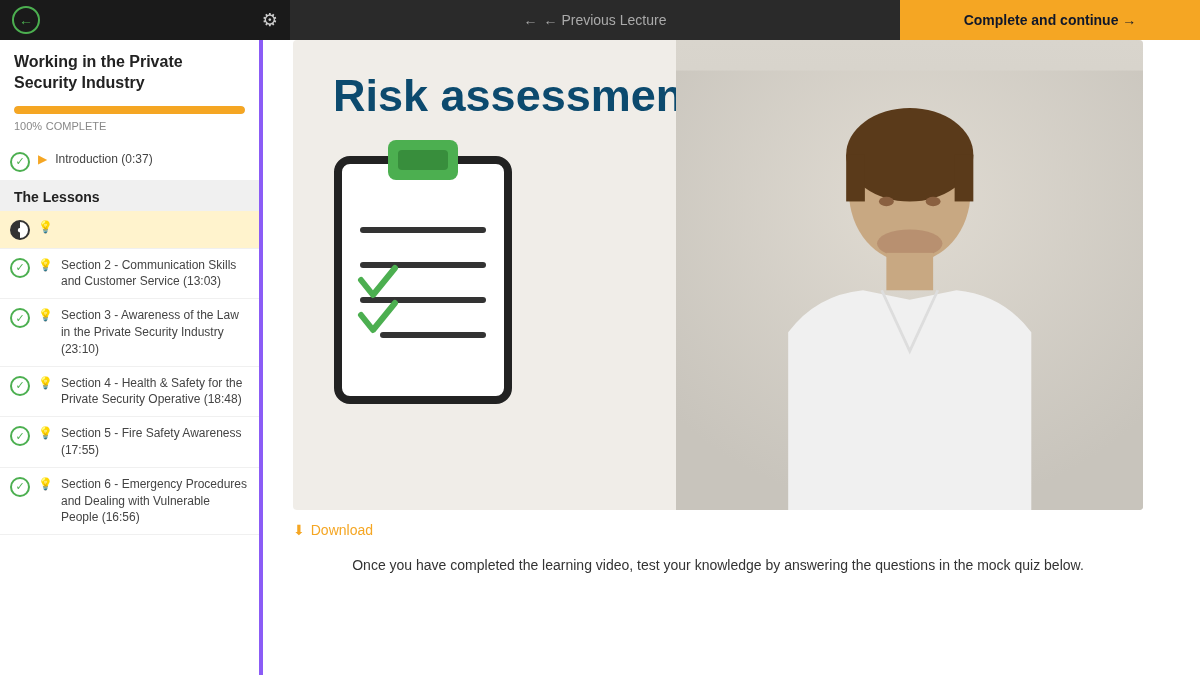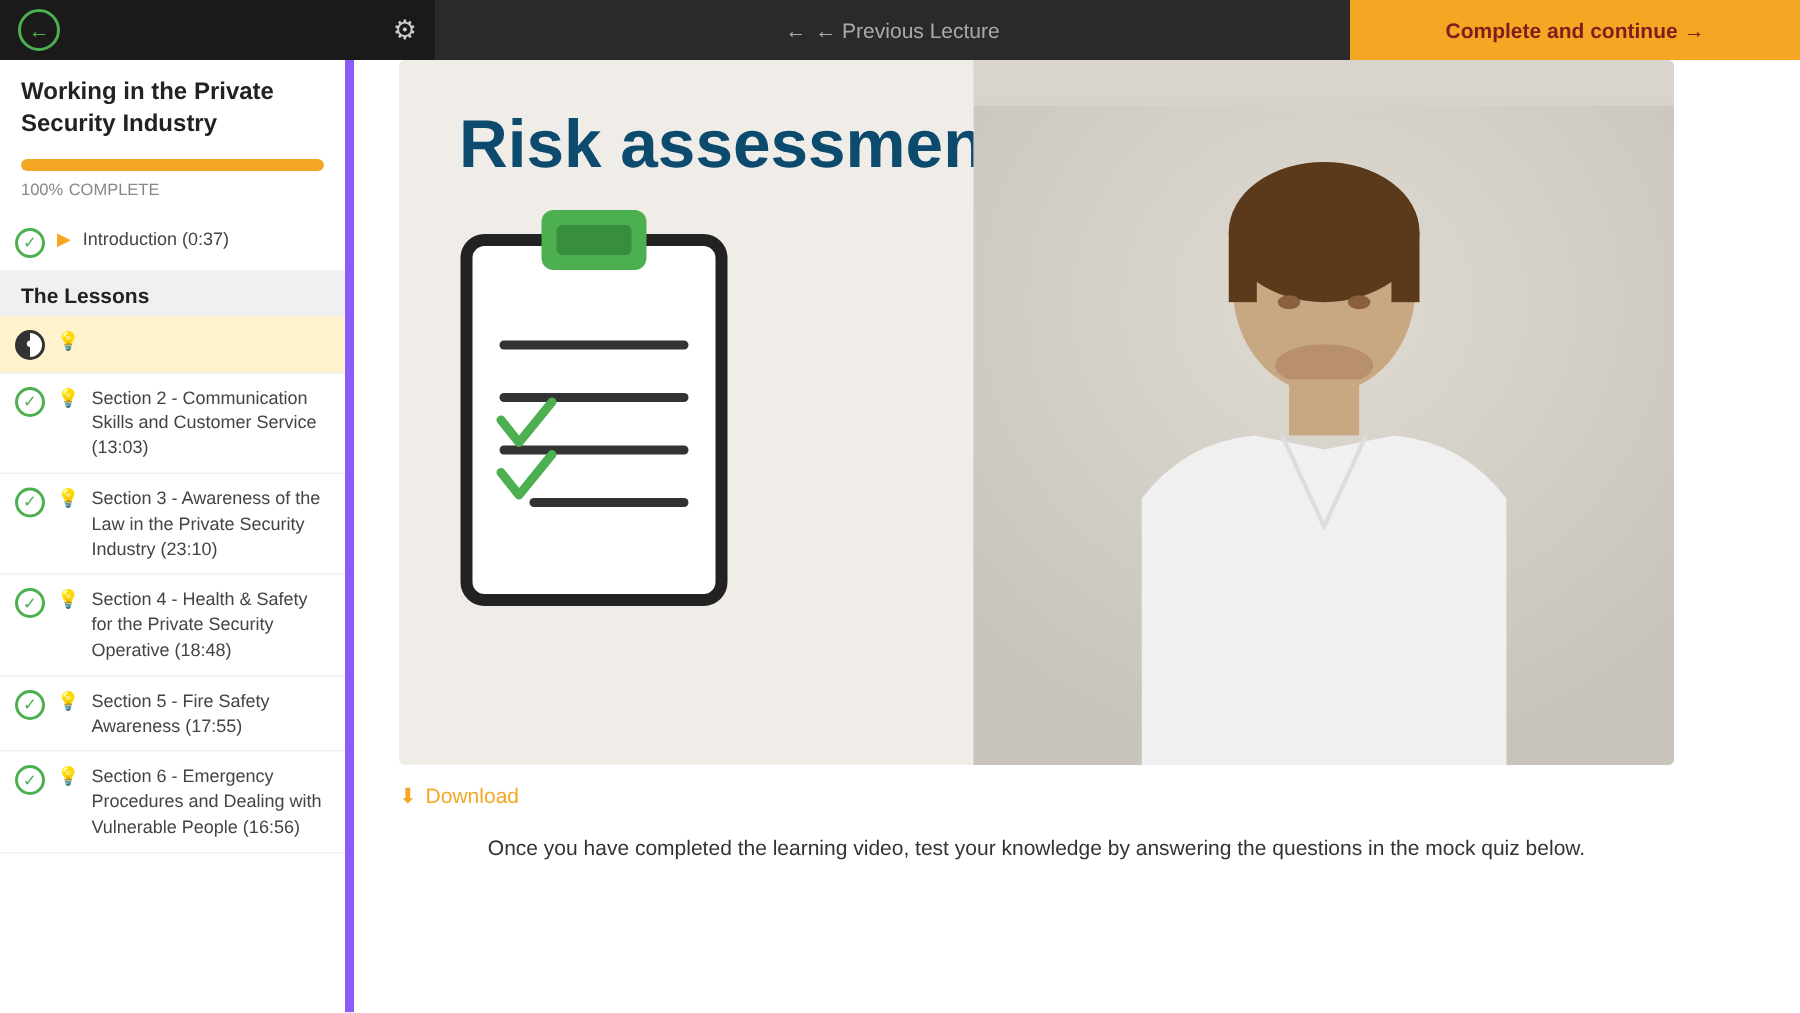--- a/index.html
+++ b/index.html
@@ -57,39 +57,39 @@
       width: 300px;
       background: #f5a623;
       display: flex;
       align-items: center;
       justify-content: center;
       height: 100%;
     }
     .complete-btn {
       background: transparent;
       border: none;
-      color: #7f1d1d;
+      color: #0f172a;
       font-size: 14px;
       font-weight: bold;
       cursor: pointer;
       display: flex; align-items: center; gap: 6px;
     }
 
     
     .main-content {
       display: flex;
       flex: 1;
       overflow: hidden;
     }
 
     
     .sidebar {
-      width: 236px;
+      width: 263px;
       background: #fff;
-      border-right: 6px solid #8b5cf6;
+      border-right: 4px solid #8b5cf6;
       overflow-y: auto;
       flex-shrink: 0;
     }
     .course-title {
       padding: 12px 14px 8px;
       font-size: 16px;
       font-weight: bold;
       color: #222;
       line-height: 1.3;
     }

